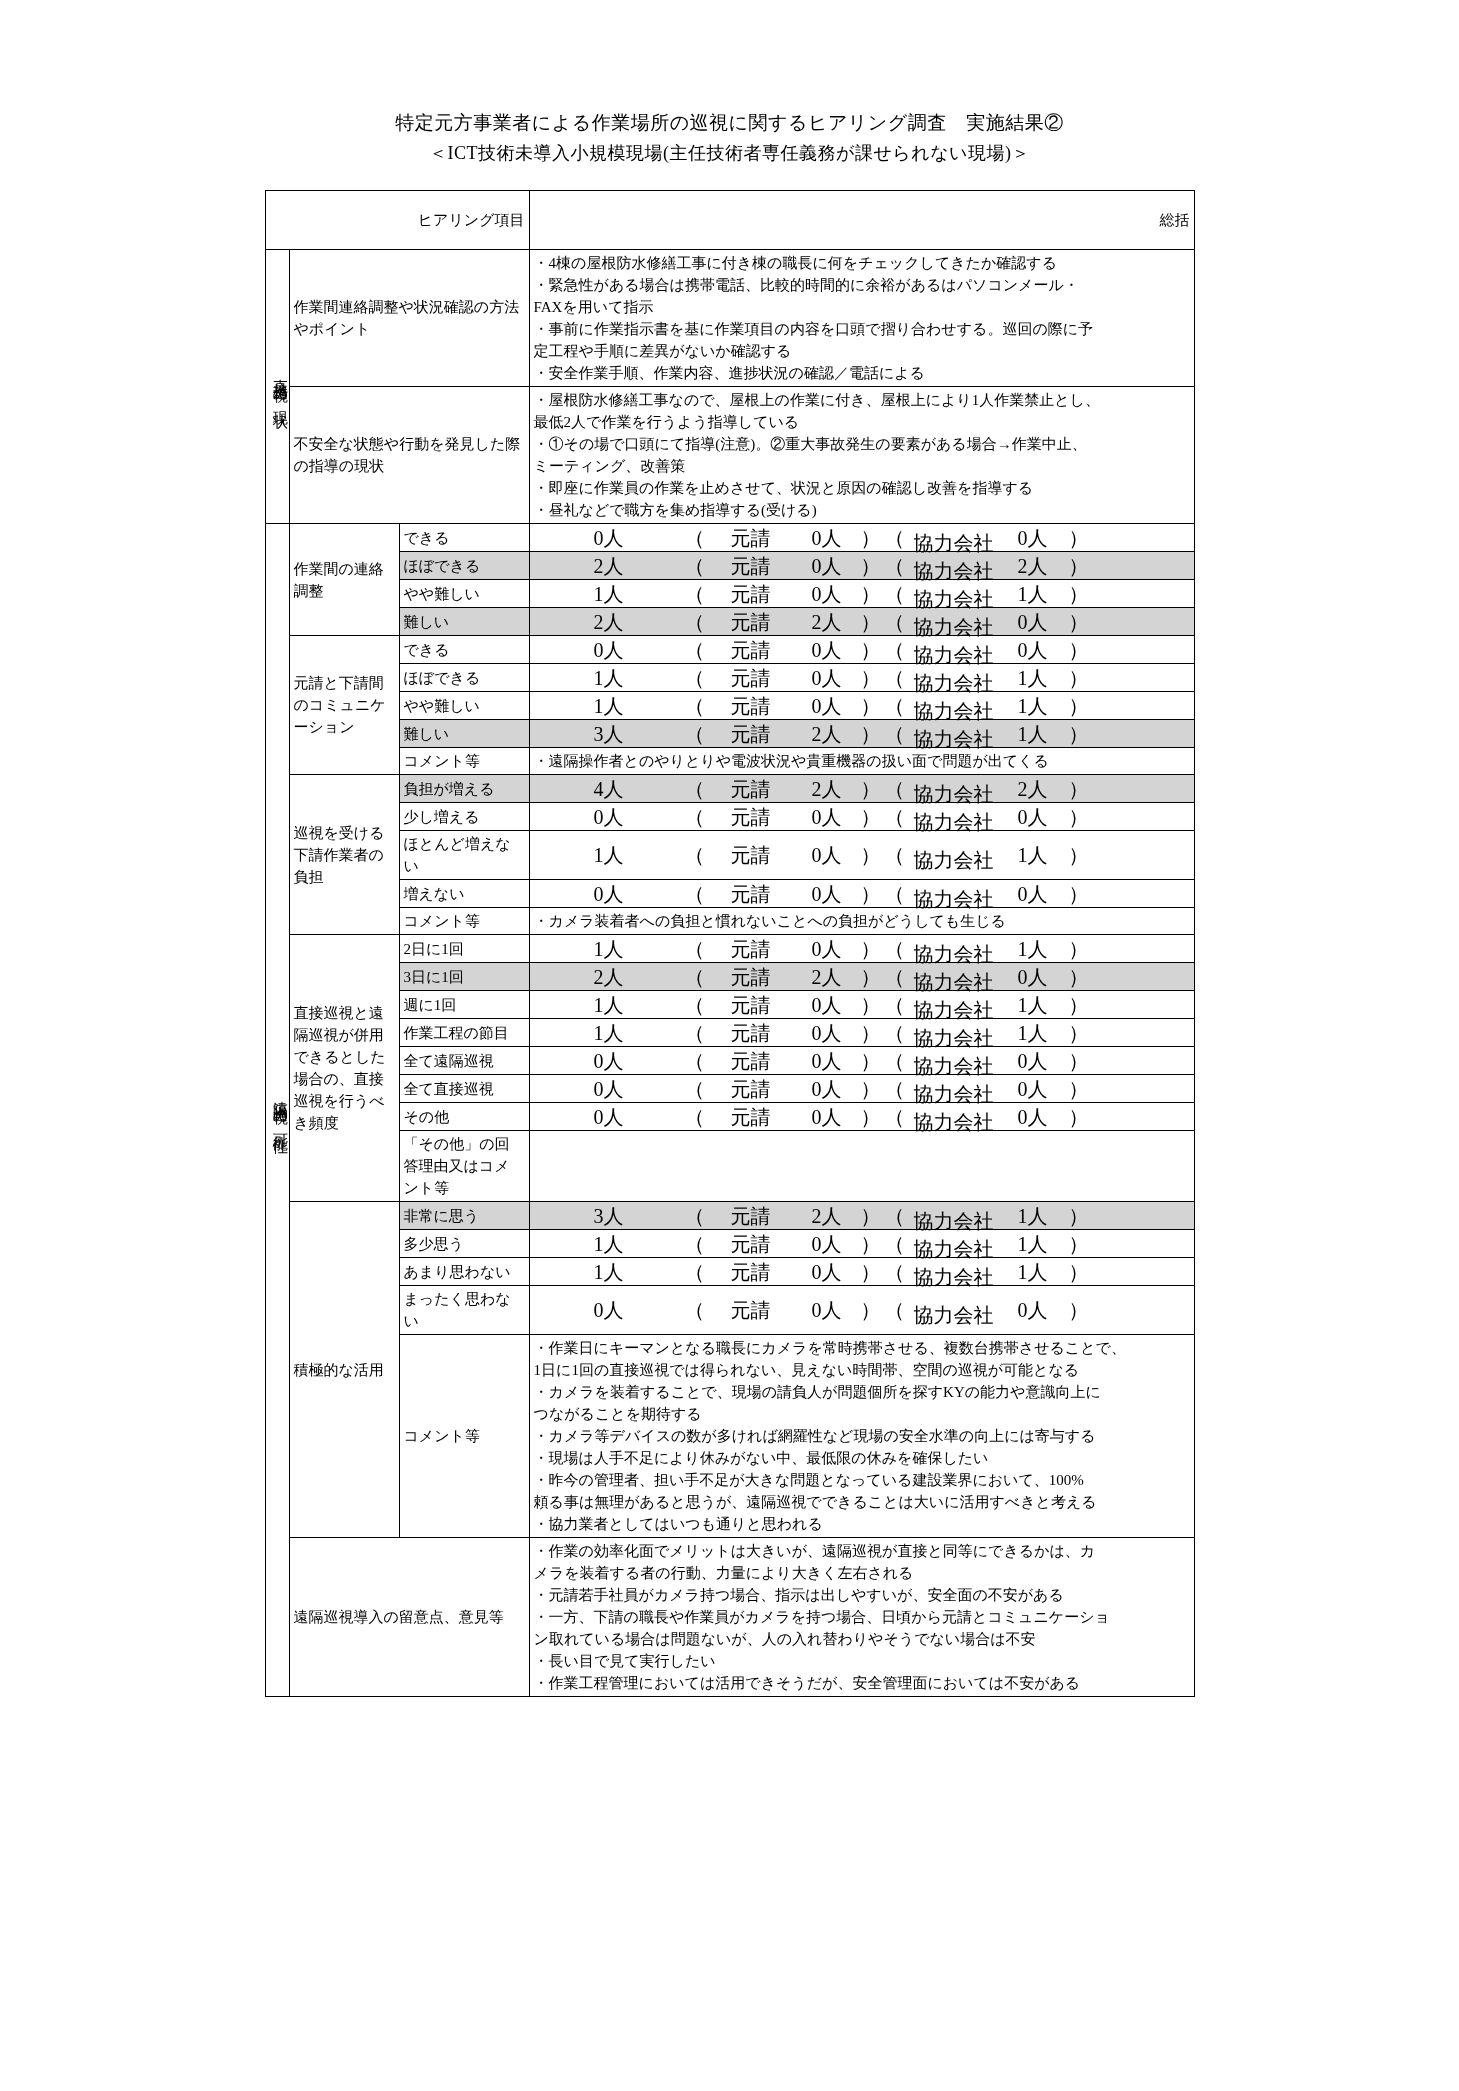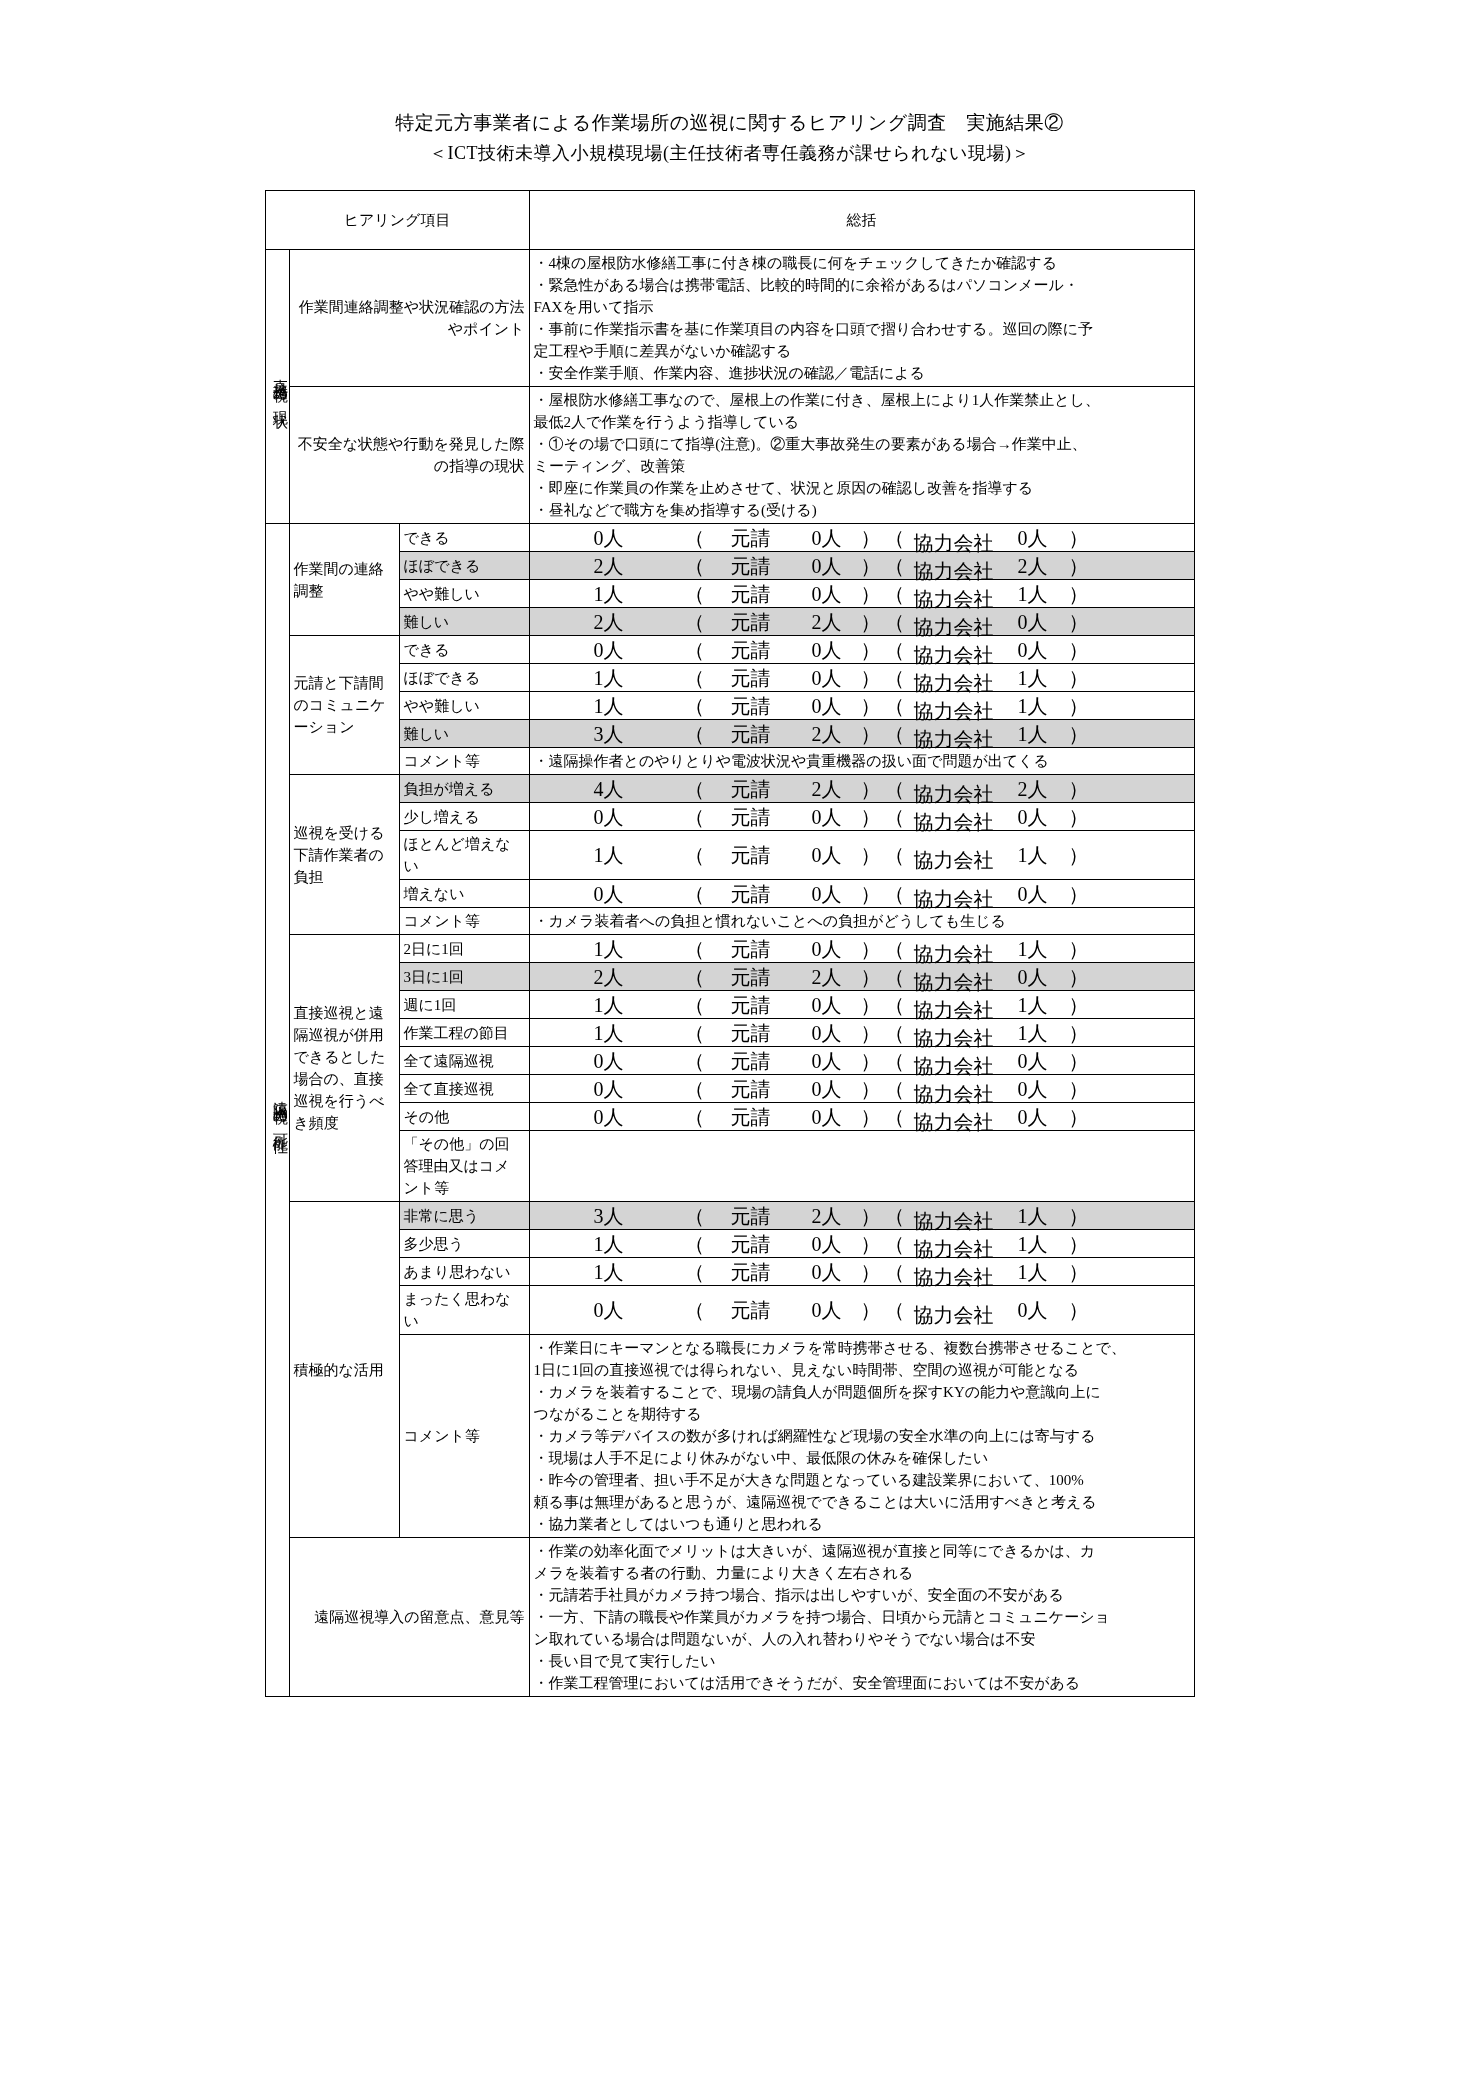--- a/index.html
+++ b/index.html
@@ -46,21 +46,21 @@
   }
   table.main td {
     border: 1px solid #000000;
     padding: 2px 4px;
     font-size: 15px;
     line-height: 22px;
     vertical-align: middle;
     word-break: break-all;
   }
   .hdr {
-    text-align: center;
+    text-align: right;
     height: 54px;
     font-size: 16px;
   }
   .vert {
     writing-mode: vertical-rl;
     text-orientation: upright;
     white-space: nowrap;
     text-align: center;
     letter-spacing: 3px;
     margin: 0 auto;
@@ -72,21 +72,20 @@
     padding: 0;
   }
   .item-cell {
     width: 160px;
     vertical-align: middle;
     font-size: 15px;
     line-height: 24px;
   }
   .item-cell.mid {
     vertical-align: middle;
-    text-align: right;
   }
   .opt-cell {
     width: 125px;
     font-size: 15px;
     padding-left: 5px;
   }
   .sum-cell {
     font-size: 15px;
     line-height: 24.5px;
     padding: 3px 6px 3px 6px;

